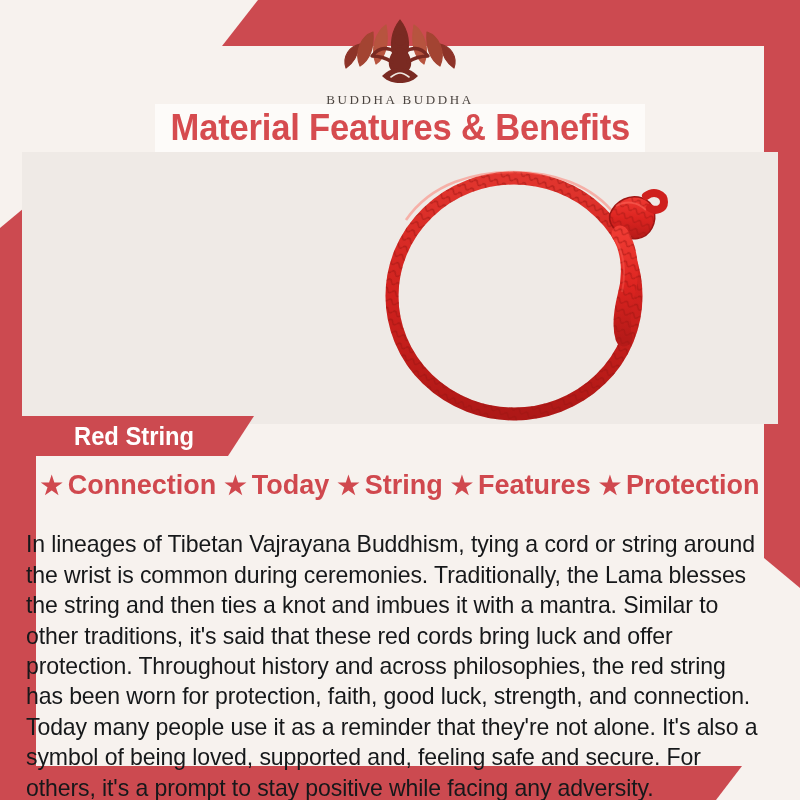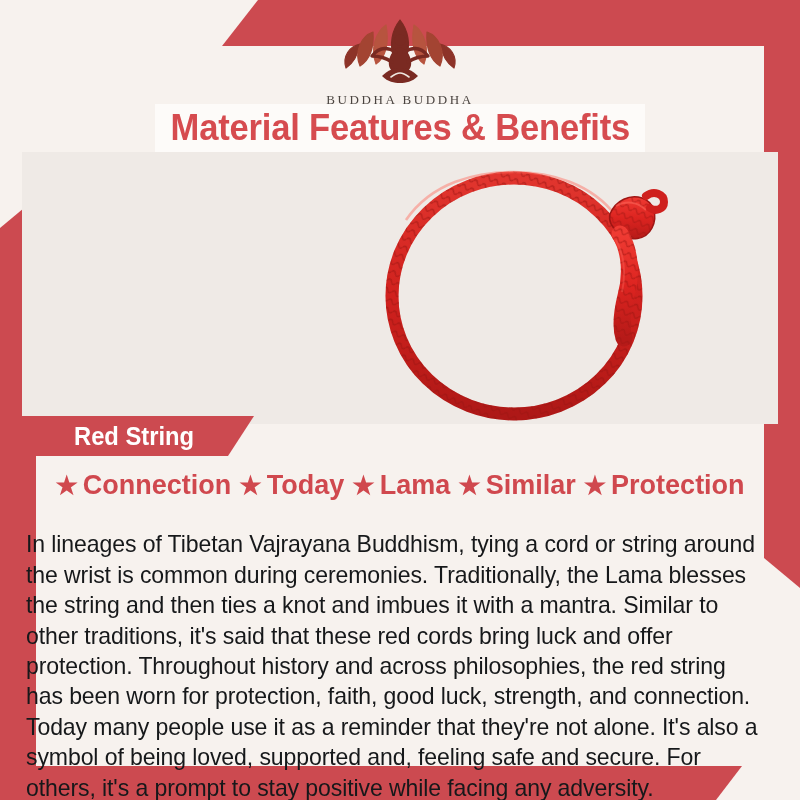--- a/index.html
+++ b/index.html
@@ -293,25 +293,25 @@
     <span class="benefit">
       <span class="star">★</span>
       <span>Connection</span>
     </span>
     <span class="benefit">
       <span class="star">★</span>
       <span>Today</span>
     </span>
     <span class="benefit">
       <span class="star">★</span>
-      <span>Lama</span>
-    </span>
-    <span class="benefit">
-      <span class="star">★</span>
-      <span>Similar</span>
+      <span>String</span>
+    </span>
+    <span class="benefit">
+      <span class="star">★</span>
+      <span>Features</span>
     </span>
     <span class="benefit">
       <span class="star">★</span>
       <span>Protection</span>
     </span>
   </div>
 
   <p class="body-copy">In lineages of Tibetan Vajrayana Buddhism, tying a cord or string around the wrist is common during ceremonies. Traditionally, the Lama blesses the string and then ties a knot and imbues it with a mantra. Similar to other traditions, it's said that these red cords bring luck and offer protection. Throughout history and across philosophies, the red string has been worn for protection, faith, good luck, strength, and connection. Today many people use it as a reminder that they're not alone. It's also a symbol of being loved, supported and, feeling safe and secure. For others, it's a prompt to stay positive while facing any adversity.</p>
 
 </div>

